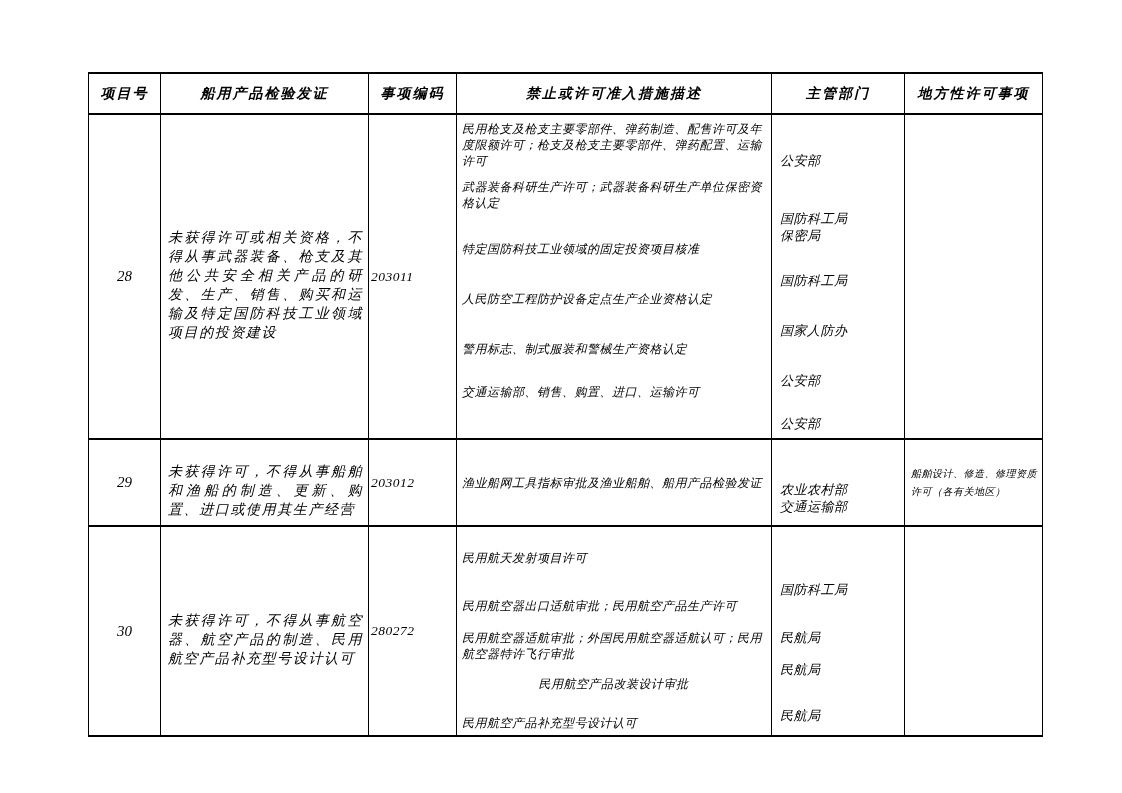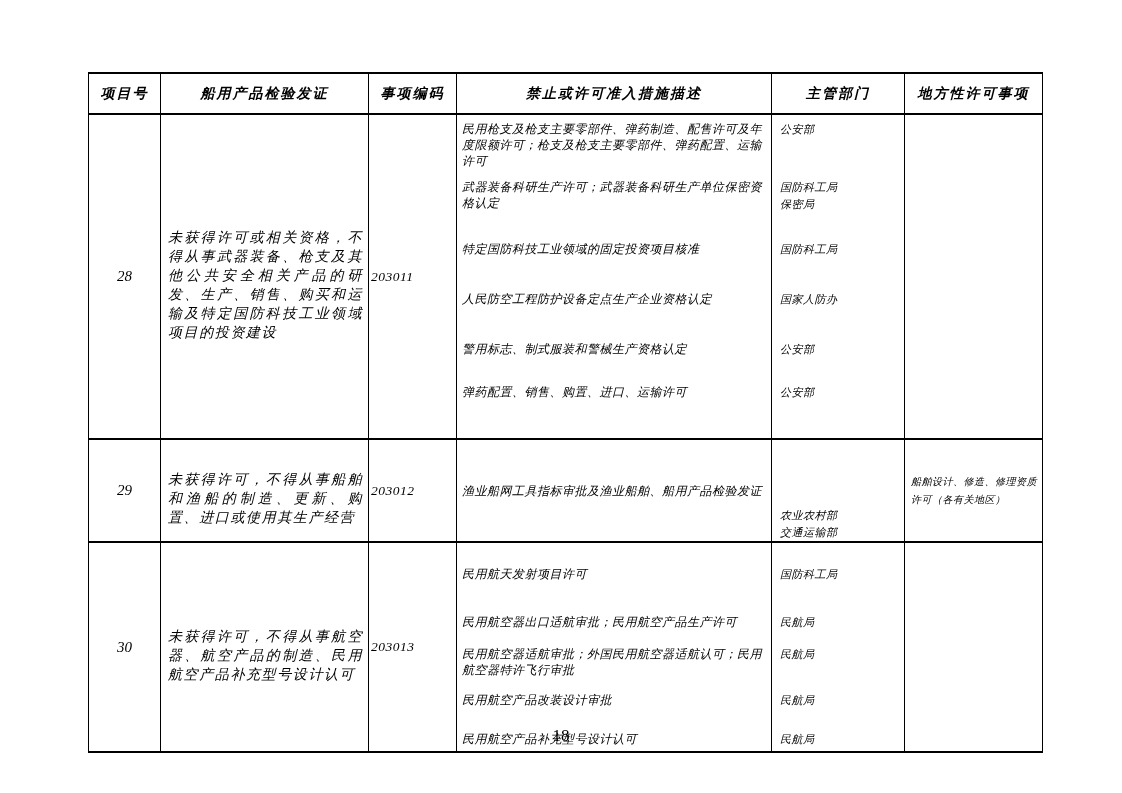--- a/index.html
+++ b/index.html
@@ -78,23 +78,24 @@
     grid-column: 1;
     padding: 6px 7px 0 5px;
     font-size: 12px;
     line-height: 16px;
     letter-spacing: 0.5px;
     word-break: break-all;
   }
   .mdept {
     grid-column: 2;
     padding: 6px 2px 0 8px;
-    font-size: 11px;
+    font-size: 13px;
     line-height: 17px;
     letter-spacing: 0.5px;
+    margin-top: 31px;
   }
   .mdept span, .mdesc span { white-space: pre-line; }
   .mgrid.center .mdesc, .mgrid.center .mdept {
     display: flex;
     align-items: center;
     padding-top: 0;
   }
   .cell-local {
     font-size: 10px;
     line-height: 18px;
@@ -144,60 +145,59 @@
               <div class="mdept" style="grid-row: 1;"><span>公安部</span></div>
               <div class="mdesc" style="grid-row: 2;"><span>武器装备科研生产许可；武器装备科研生产单位保密资格认定</span></div>
               <div class="mdept" style="grid-row: 2;"><span>国防科工局
 保密局</span></div>
               <div class="mdesc" style="grid-row: 3;"><span>特定国防科技工业领域的固定投资项目核准</span></div>
               <div class="mdept" style="grid-row: 3;"><span>国防科工局</span></div>
               <div class="mdesc" style="grid-row: 4;"><span>人民防空工程防护设备定点生产企业资格认定</span></div>
               <div class="mdept" style="grid-row: 4;"><span>国家人防办</span></div>
               <div class="mdesc" style="grid-row: 5;"><span>警用标志、制式服装和警械生产资格认定</span></div>
               <div class="mdept" style="grid-row: 5;"><span>公安部</span></div>
-              <div class="mdesc" style="grid-row: 6;"><span>弹药配置、销售、购置、进口、运输许可</span></div>
+              <div class="mdesc" style="grid-row: 6;"><span>交通运输部、销售、购置、进口、运输许可</span></div>
               <div class="mdept" style="grid-row: 6;"><span>公安部</span></div>
             </div>
           </td>
           <td class="cell-local"></td>
         </tr>
         <tr style="height: 87px;">
           <td class="cell-id">29</td>
           <td class="cell-item">未获得许可，不得从事船舶和渔船的制造、更新、购置、进口或使用其生产经营</td>
           <td class="cell-code">203012</td>
           <td class="cell-measures" colspan="2">
-            <div class="mgrid center" style="grid-template-rows: 1fr; height: 101px; padding-top: 0px;">
+            <div class="mgrid center" style="grid-template-rows: 1fr; height: 84px; padding-top: 0px;">
               <div class="mdesc" style="grid-row: 1;">
                 <span>渔业船网工具指标审批及渔业船舶、船用产品检验发证</span>
               </div>
-              <div class="mdept" style="grid-row: 1; align-items: flex-end;">
+              <div class="mdept" style="grid-row: 1;">
                 <span>农业农村部
 交通运输部</span>
               </div>
             </div>
           </td>
           <td class="cell-local">船舶设计、修造、修理资质许可（各有关地区）</td>
         </tr>
         <tr style="height: 210px;">
           <td class="cell-id">30</td>
           <td class="cell-item">未获得许可，不得从事航空器、航空产品的制造、民用航空产品补充型号设计认可</td>
-          <td class="cell-code">203013</td>
+          <td class="cell-code">280272</td>
           <td class="cell-measures" colspan="2">
             <div class="mgrid" style="grid-template-rows: 48px 32px 46px 39px 1fr; height: 207px; padding-top: 16px;">
               <div class="mdesc" style="grid-row: 1;"><span>民用航天发射项目许可</span></div>
               <div class="mdept" style="grid-row: 1;"><span>国防科工局</span></div>
               <div class="mdesc" style="grid-row: 2;"><span>民用航空器出口适航审批；民用航空产品生产许可</span></div>
               <div class="mdept" style="grid-row: 2;"><span>民航局</span></div>
               <div class="mdesc" style="grid-row: 3;"><span>民用航空器适航审批；外国民用航空器适航认可；民用航空器特许飞行审批</span></div>
               <div class="mdept" style="grid-row: 3;"><span>民航局</span></div>
-              <div class="mdesc" style="grid-row: 4;"><span>民用航空产品改装设计审批</span></div>
+              <div class="mdesc" style="grid-row: 4; text-align: center;"><span>民用航空产品改装设计审批</span></div>
               <div class="mdept" style="grid-row: 4;"><span>民航局</span></div>
               <div class="mdesc" style="grid-row: 5;"><span>民用航空产品补充型号设计认可</span></div>
               <div class="mdept" style="grid-row: 5;"><span>民航局</span></div>
             </div>
           </td>
           <td class="cell-local"></td>
         </tr>
       </tbody>
   </table>
 
-  <div class="page-number">18</div>
 </div>
 
 </body></html>

